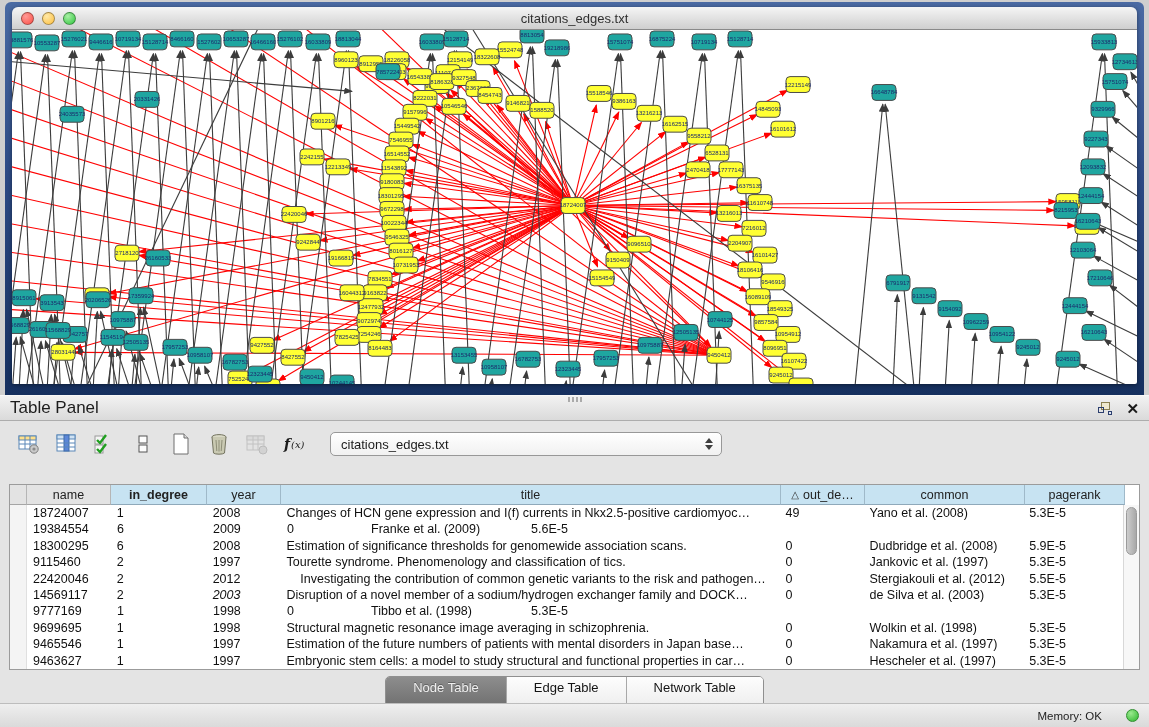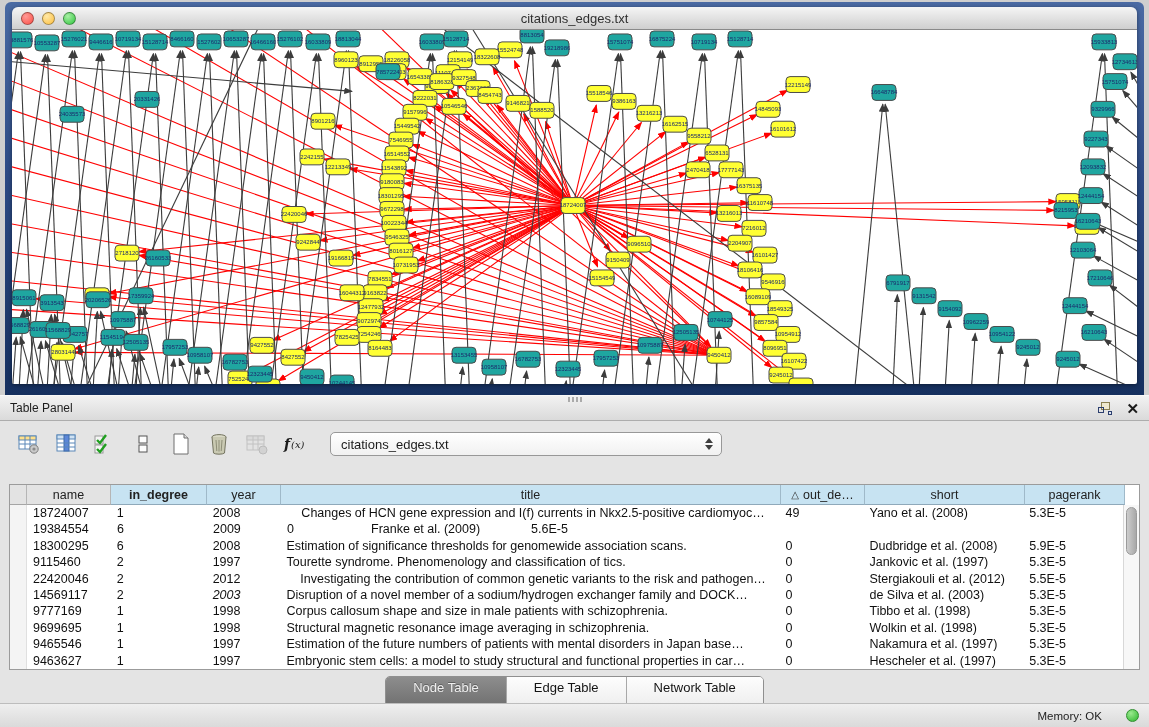--- a/index.html
+++ b/index.html
@@ -22,21 +22,21 @@
   .light.green { background:radial-gradient(circle at 35% 30%, #a9efa5, #2fc63e); }
   .win-title { flex:1; text-align:center; font-size:13px; color:#303030; }
   .canvas { position:absolute; top:23px; left:0; right:0; bottom:0; background:#ffffff; }
   .canvas svg { display:block; width:100%; height:100%; }
 
   
   .table-panel { position:absolute; left:0; top:395px; width:1149px; height:308px;
     background:#e4e4e4; border-top:1px solid #f8f8f8; }
   .panel-header { height:25px; background:linear-gradient(180deg,#f2f2f2,#dadada);
     border-bottom:1px solid #adadad; display:flex; align-items:center; padding:0 10px; position:relative; }
-  .panel-title { font-size:12px; color:#1d1d1d; }
+  .panel-title { font-size:17px; color:#1d1d1d; }
   .panel-grip { position:absolute; left:50%; top:1px; width:14px; height:5px; margin-left:-7px;
     background:repeating-linear-gradient(90deg,#9a9a9a 0 2px, transparent 2px 4px); opacity:.8; cursor:ns-resize; }
   .panel-actions { margin-left:auto; display:flex; align-items:center; gap:14px; }
   .float-ico { position:relative; width:14px; height:13px; display:inline-block; cursor:pointer; }
   .float-ico .sq1 { position:absolute; left:3px; top:0; width:9px; height:8px; border:1px solid #8b8152; background:#efe9cf; }
   .float-ico .sq2 { position:absolute; left:0; top:5px; width:6px; height:6px; border:1px solid #2c3f6e; }
   .float-ico .sq3 { position:absolute; right:0; bottom:0; width:4px; height:4px; border:1px solid #2c3f6e; background:#dde4f2; }
   .close-x { font-size:15px; font-weight:bold; color:#1a1a1a; line-height:13px; cursor:pointer; }
 
   .toolbar { display:flex; align-items:center; gap:12px; padding:10px 14px 8px 16px; }
@@ -1051,33 +1051,33 @@
             <span>year</span>
           </div>
           <div class="th" style="width: 500px;">
             <span>title</span>
           </div>
           <div class="th" style="width: 84px;">
             <span class="sortg">△</span>
             <span>out_de…</span>
           </div>
           <div class="th" style="width: 160px;">
-            <span>short</span>
+            <span>common</span>
           </div>
           <div class="th" style="width: 100px;">
             <span>pagerank</span>
           </div>
         </div>
       <div class="tbody" id="tbody">
           <div class="tr">
             <div class="td gutter" style="width: 17px;"></div>
             <div class="td" style="width: 84px;">18724007</div>
             <div class="td" style="width: 96px;">1</div>
             <div class="td" style="width: 74px;">2008</div>
-            <div class="td" style="width: 500px; text-align: center;">Changes of HCN gene expression and I(f) currents in Nkx2.5-positive cardiomyoc…</div>
+            <div class="td" style="width: 500px;">Changes of HCN gene expression and I(f) currents in Nkx2.5-positive cardiomyoc…</div>
             <div class="td" style="width: 84px;">49</div>
             <div class="td" style="width: 160px;">Yano et al. (2008)</div>
             <div class="td" style="width: 100px;">5.3E-5</div>
           </div>
           <div class="tr">
             <div class="td gutter" style="width: 17px;"></div>
             <div class="td" style="width: 84px;">19384554</div>
             <div class="td" style="width: 96px;">6</div>
             <div class="td" style="width: 74px;">2009</div>
             <div class="td" style="width: 84px;">0</div>
@@ -1122,21 +1122,20 @@
             <div class="td" style="width: 500px;">Disruption of a novel member of a sodium/hydrogen exchanger family and DOCK…</div>
             <div class="td" style="width: 84px;">0</div>
             <div class="td" style="width: 160px;">de Silva et al. (2003)</div>
             <div class="td" style="width: 100px;">5.3E-5</div>
           </div>
           <div class="tr">
             <div class="td gutter" style="width: 17px;"></div>
             <div class="td" style="width: 84px;">9777169</div>
             <div class="td" style="width: 96px;">1</div>
             <div class="td" style="width: 74px;">1998</div>
-            <div class="td" style="width: 500px;">Corpus callosum shape and size in male patients with schizophrenia.</div>
             <div class="td" style="width: 84px;">0</div>
             <div class="td" style="width: 160px;">Tibbo et al. (1998)</div>
             <div class="td" style="width: 100px;">5.3E-5</div>
           </div>
           <div class="tr">
             <div class="td gutter" style="width: 17px;"></div>
             <div class="td" style="width: 84px;">9699695</div>
             <div class="td" style="width: 96px;">1</div>
             <div class="td" style="width: 74px;">1998</div>
             <div class="td" style="width: 500px;">Structural magnetic resonance image averaging in schizophrenia.</div>

